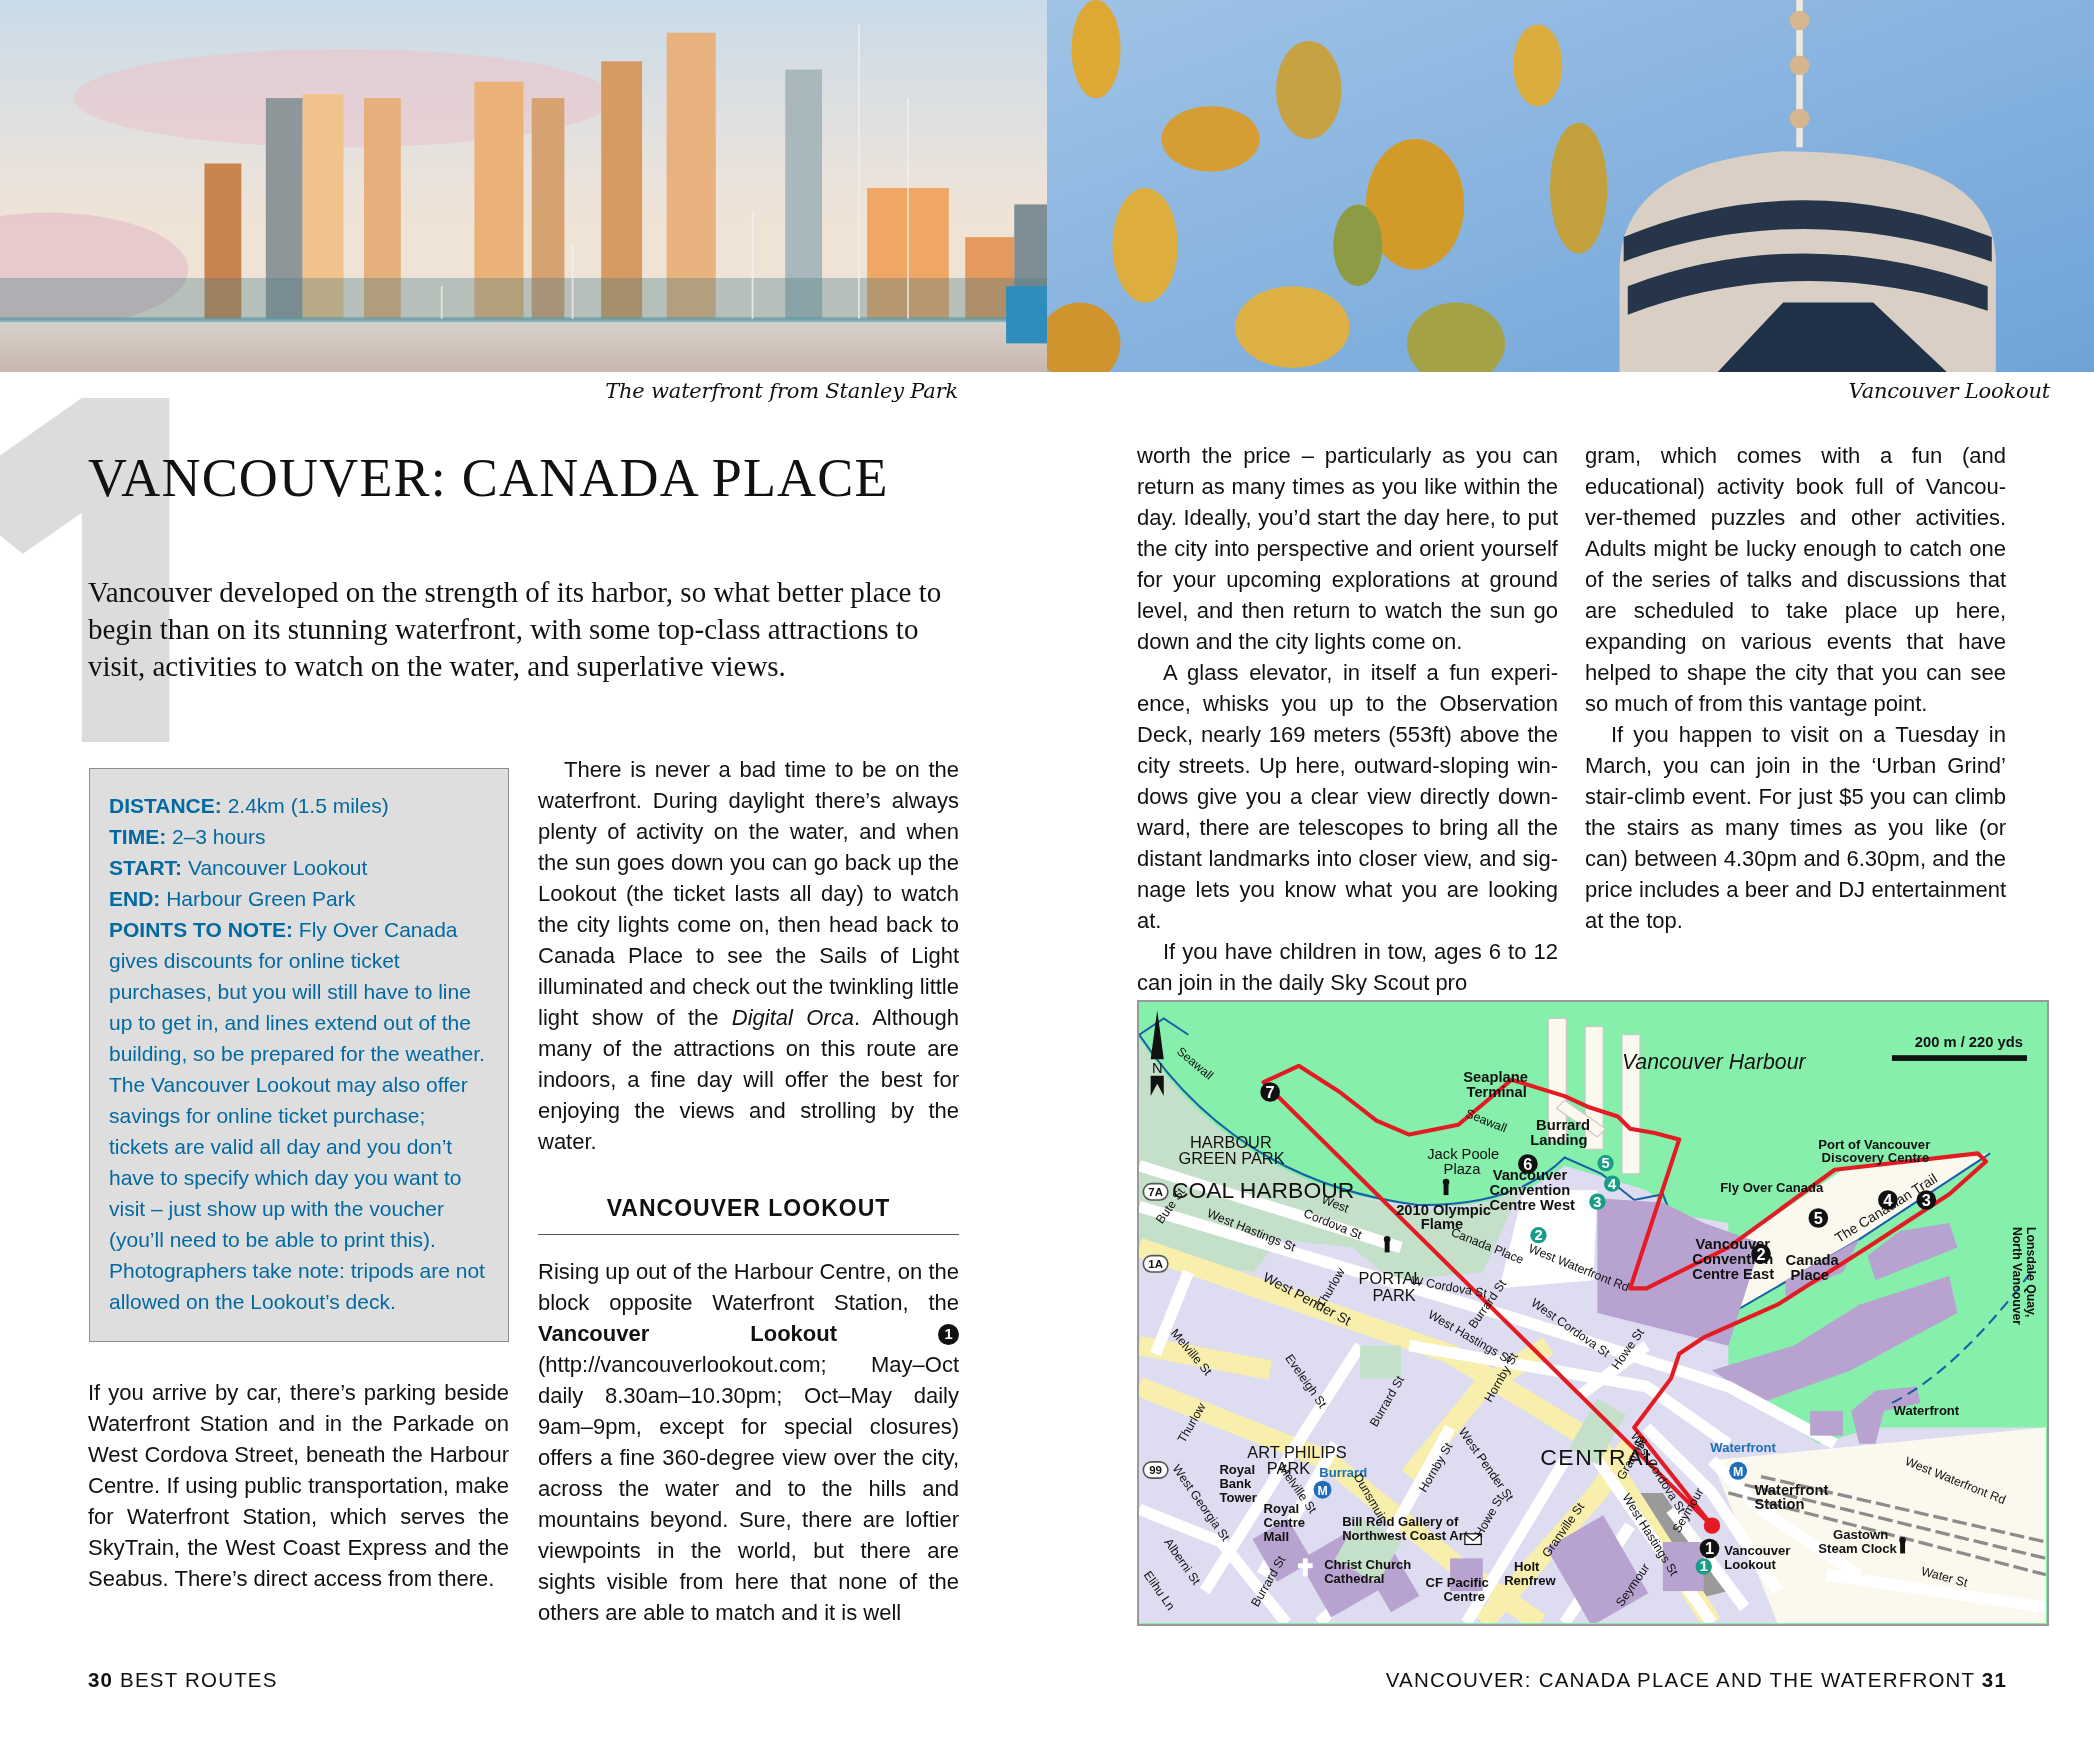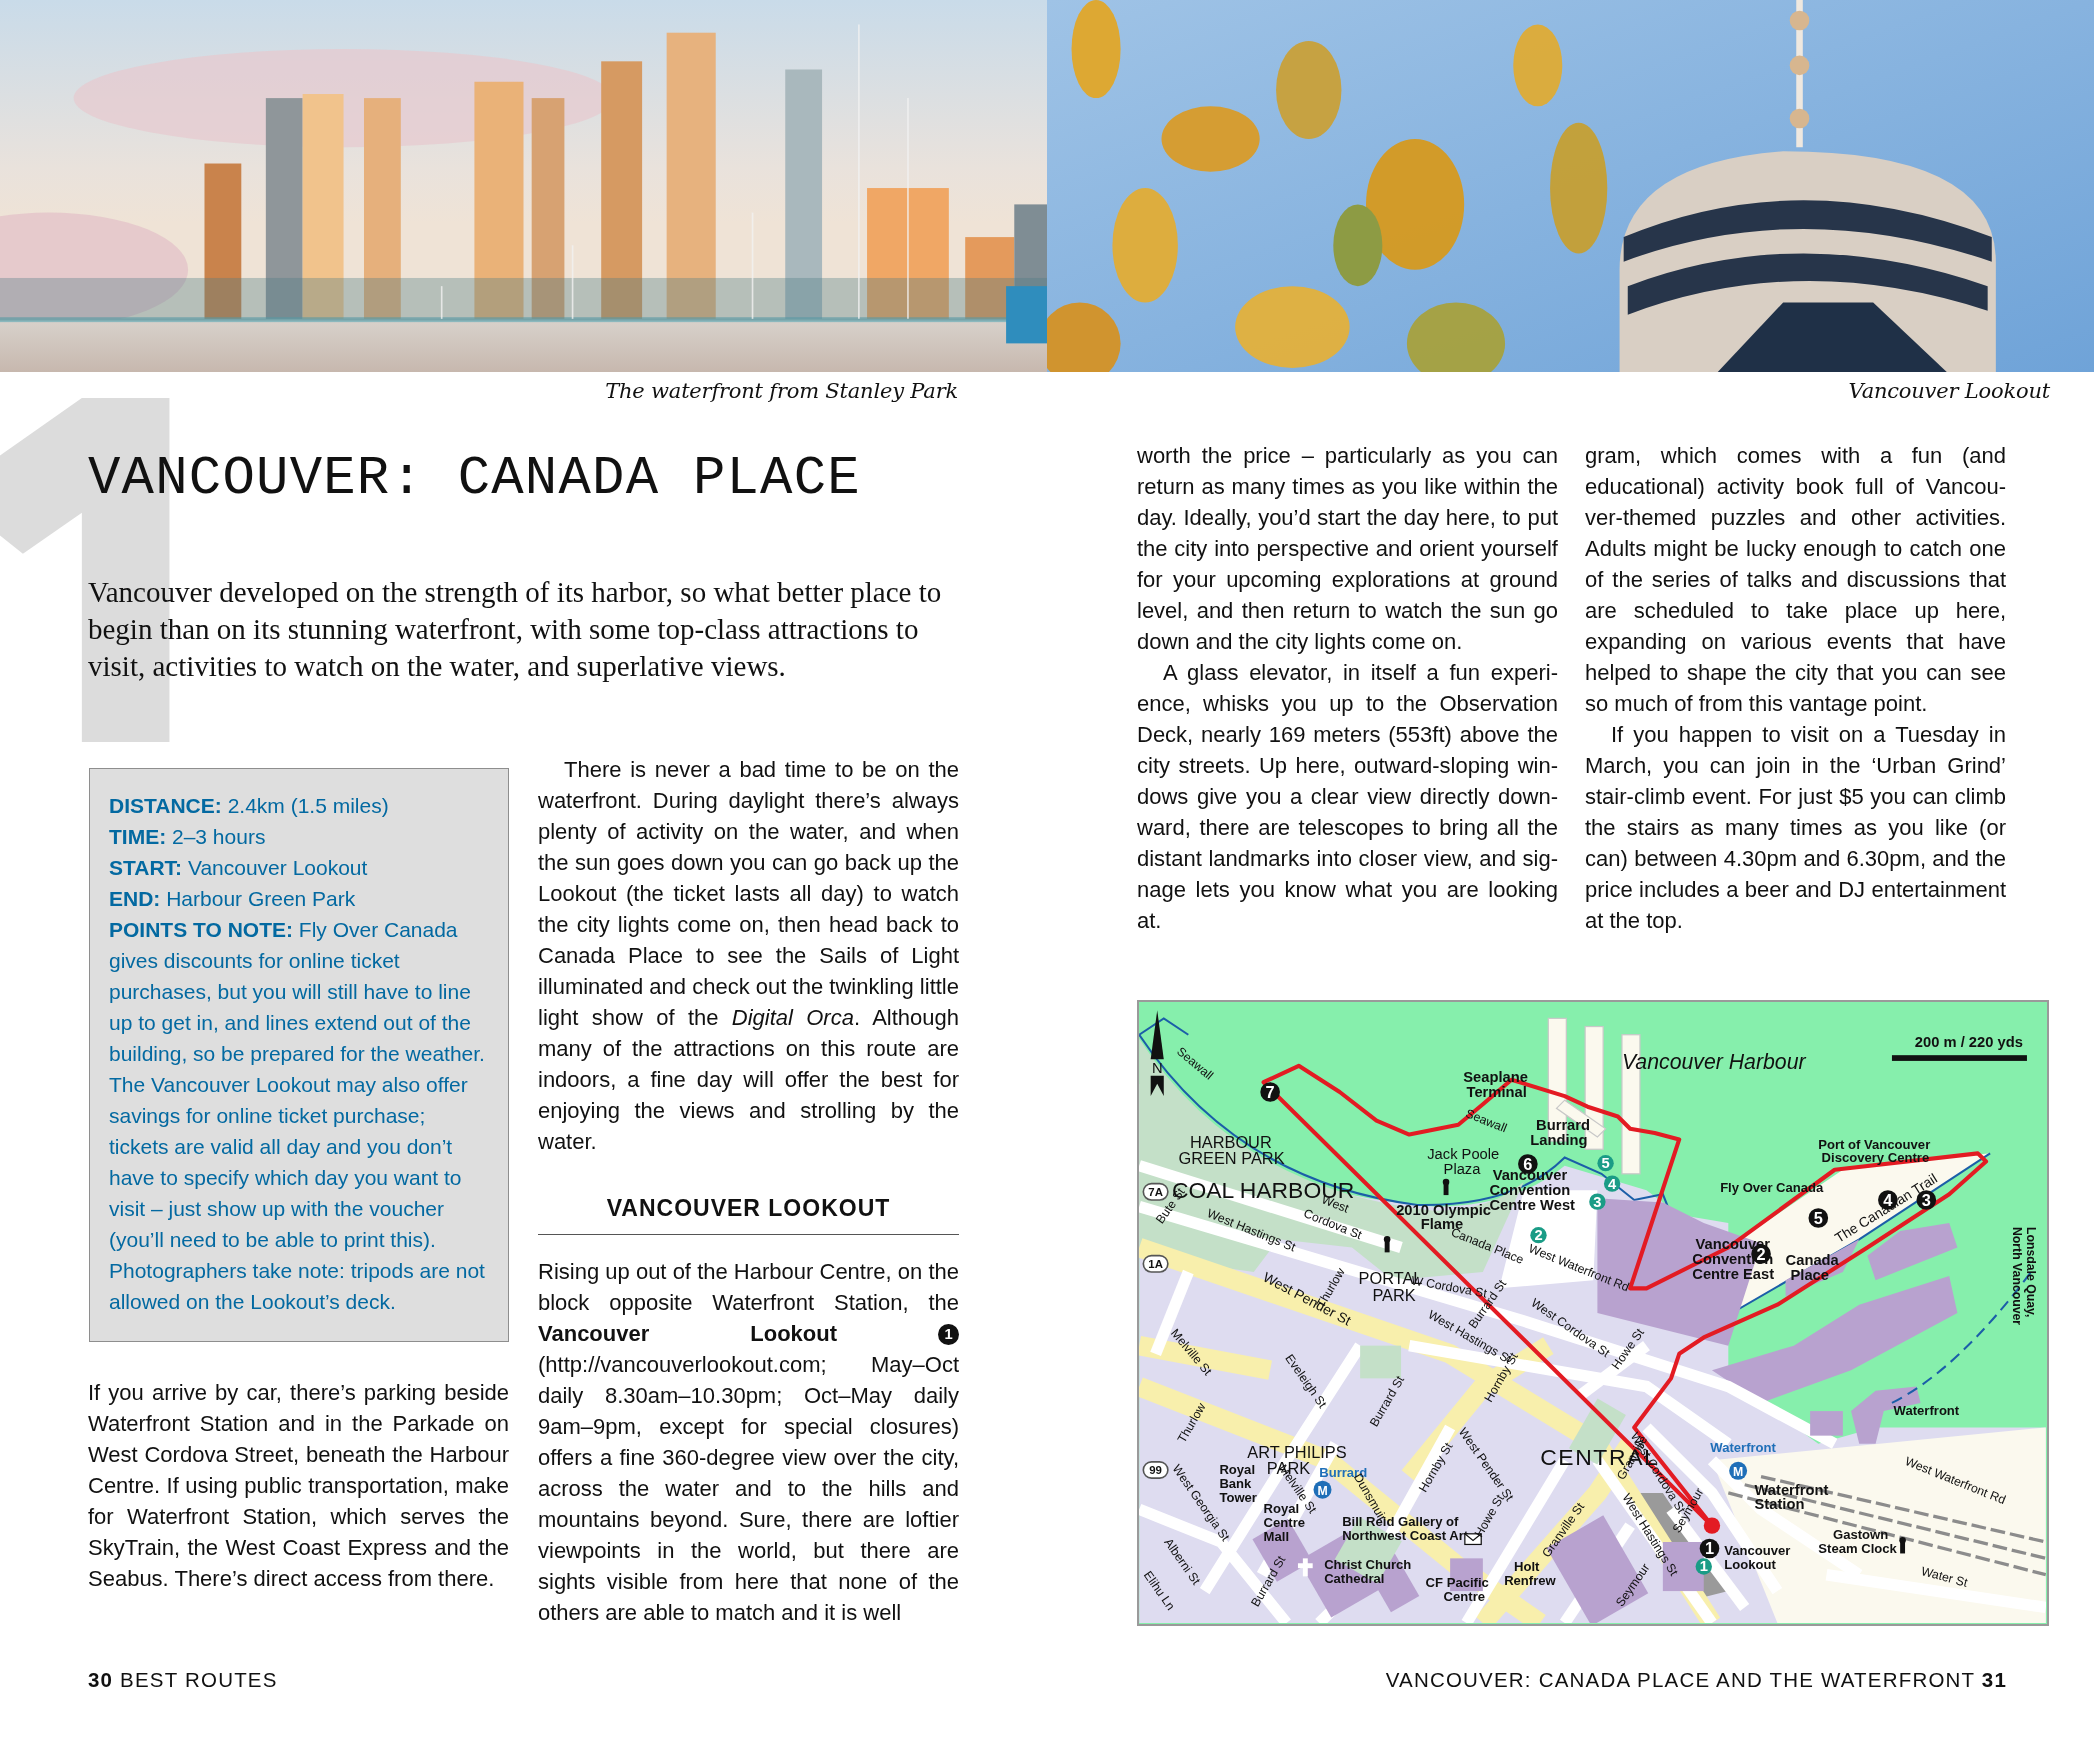--- a/index.html
+++ b/index.html
@@ -11,21 +11,21 @@
   #photo-left { left:0; width:1047px; }
   #photo-right { left:1047px; width:1047px; }
 
   .caption { position:absolute; top:379px; font-family:"DejaVu Serif", serif; font-style:italic; font-size:21px; color:#111; letter-spacing:-0.2px; }
   #caption-left { right:1137px; }
   #caption-right { right:45px; }
 
   
   #big-one { position:absolute; left:0; top:398px; width:176px; height:344px; }
 
-  .title { position:absolute; left:88px; top:448px; width:900px; font-family:Liberation Mono, monospace; font-size:54px; line-height:61px; letter-spacing:1.2px; color:#111; font-weight:normal; margin:0; }
+  .title { position:absolute; left:88px; top:448px; width:900px; font-family:Liberation Serif, serif; font-size:54px; line-height:61px; letter-spacing:1.2px; color:#111; font-weight:normal; margin:0; }
   .standfirst { position:absolute; left:88px; top:574px; width:884px; font-family:"Liberation Serif", serif; font-size:29px; line-height:37px; color:#111; margin:0; }
 
   
   .body { font-family:"Liberation Sans", sans-serif; font-size:22px; line-height:31px; color:#111; text-align:justify; hyphens:manual; }
   .body p { margin:0; }
   .body .indent { text-indent:26px; }
   .col { position:absolute; }
   #col-2 { left:538px; top:754px; width:421px; }
   #col-1-bottom { left:88px; top:1377px; width:421px; }
   #col-3 { left:1137px; top:440px; width:421px; }
@@ -166,20 +166,21 @@
 </div>
 <div class="subhead">VANCOUVER LOOKOUT</div>
 <div class="subhead-rule"></div>
 <div class="col body" id="col-2b" style="left:538px; top:1256px; width:421px;">
   <p><span>Rising up out of the Harbour Centre, on the block opposite Waterfront Sta­tion, the </span><b>Vancouver Lookout</b> <span class="num-bullet">1</span><span> (http://vancouverlookout.com; May–Oct daily 8.30am–10.30pm; Oct–May daily 9am–9pm, except for special closures) offers a fine 360-degree view over the city, across the water and to the hills and mountains beyond. Sure, there are loft­ier viewpoints in the world, but there are sights visible from here that none of the others are able to match and it is well</span></p>
 </div>
 
 <div class="col body" id="col-3">
   <p>worth the price – particularly as you can return as many times as you like within the day. Ideally, you’d start the day here, to put the city into perspective and orient yourself for your upcoming explorations at ground level, and then return to watch the sun go down and the city lights come on.</p>
   <p class="indent">A glass elevator, in itself a fun experi­ence, whisks you up to the Observation Deck, nearly 169 meters (553ft) above the city streets. Up here, outward-sloping win­dows give you a clear view directly down­ward, there are telescopes to bring all the distant landmarks into closer view, and sig­nage lets you know what you are looking at.</p>
+  <p class="indent">If you have children in tow, ages 6 to 12 can join in the daily Sky Scout pro­</p>
 </div>
 
 <div class="col body" id="col-4">
   <p>gram, which comes with a fun (and educational) activity book full of Vancou­ver-themed puzzles and other activities. Adults might be lucky enough to catch one of the series of talks and discus­sions that are scheduled to take place up here, expanding on various events that have helped to shape the city that you can see so much of from this van­tage point.</p>
   <p class="indent">If you happen to visit on a Tuesday in March, you can join in the ‘Urban Grind’ stair-climb event. For just $5 you can climb the stairs as many times as you like (or can) between 4.30pm and 6.30pm, and the price includes a beer and DJ entertainment at the top.</p>
 </div>
 
 <div id="map">
   <svg width="907" height="621" viewBox="0 0 1108 759">
 

